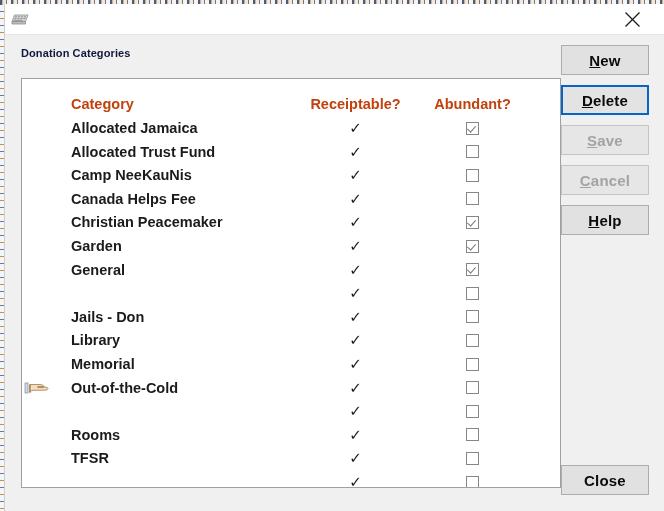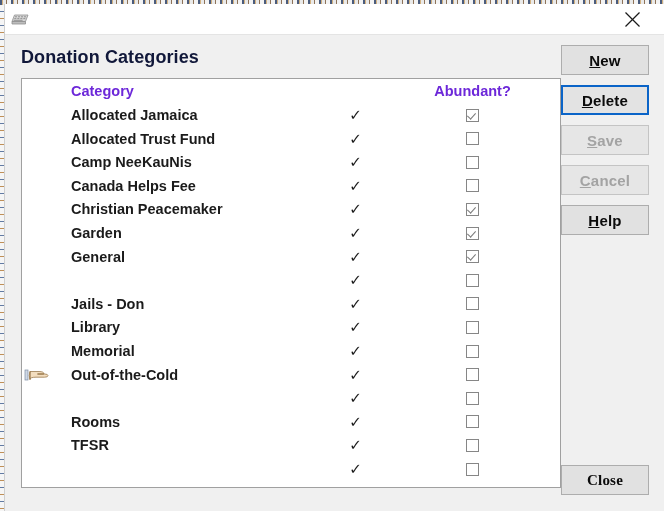--- a/index.html
+++ b/index.html
@@ -85,21 +85,21 @@
 
   
   #dialog-body {
     position: relative;
     height: 477px;
   }
 
   #section-heading {
     position: absolute;
     left: 16px; top: 12px;
-    font-size: 18px;
+    font-size: 11px;
     font-weight: bold;
     color: #11183a;
     letter-spacing: .1px;
   }
 
   
   #list-frame {
     position: absolute;
     left: 16px; top: 43px;
     width: 540px; height: 410px;
@@ -113,23 +113,24 @@
     position: relative;
     height: 23.6px;
     line-height: 23.6px;
     font-size: 14.5px;
     color: #1b1b1b;
     white-space: nowrap;
     font-weight: bold;
   }
   .grid-row.header {
     font-weight: bold;
-    color: #6d28d9;
+    color: #c2410c;
     height: 25px;
     line-height: 25px;
+    margin-top: 13px;
   }
   .col-category {
     position: absolute;
     left: 49px;
     top: 0;
   }
   .col-receiptable {
     position: absolute;
     left: 276px;
     width: 115px;
@@ -209,21 +210,21 @@
   .btn.disabled {
     color: #a3a3a3;
     background: #e6e6e6;
     border-color: #c4c4c4;
   }
   #btn-new    { right: 16px; top: 10px; }
   #btn-delete { right: 16px; top: 50px; }
   #btn-save   { right: 16px; top: 90px; }
   #btn-cancel { right: 16px; top: 130px; }
   #btn-help   { right: 16px; top: 170px; }
-  #btn-close  { right: 16px; top: 430px; font-weight: bold; font-family: Liberation Serif, serif; }
+  #btn-close  { right: 16px; top: 430px; font-weight: bold; }
 </style>
 </head>
 <body>
 
 <div id="bg-window-sliver"></div>
 <div id="bg-window-left"></div>
 
 <div id="dialog">
 
   <div id="titlebar">
@@ -253,20 +254,21 @@
   </div>
 
   <div id="dialog-body">
 
     <div id="section-heading">Donation Categories</div>
 
     <div id="list-frame">
       <div id="grid-rows">
           <div class="grid-row header">
             <span class="col-category">Category</span>
+            <span class="col-receiptable">Receiptable?</span>
             <span class="col-abundant">Abundant?</span>
           </div>
           <div class="grid-row">
             <span class="col-category">Allocated Jamaica</span>
             <span class="col-receiptable"><span class="tick">✓</span></span>
             <span class="col-abundant"><span class="cbox checked"></span></span>
           </div>
           <div class="grid-row">
             <span class="col-category">Allocated Trust Fund</span>
             <span class="col-receiptable"><span class="tick">✓</span></span>

